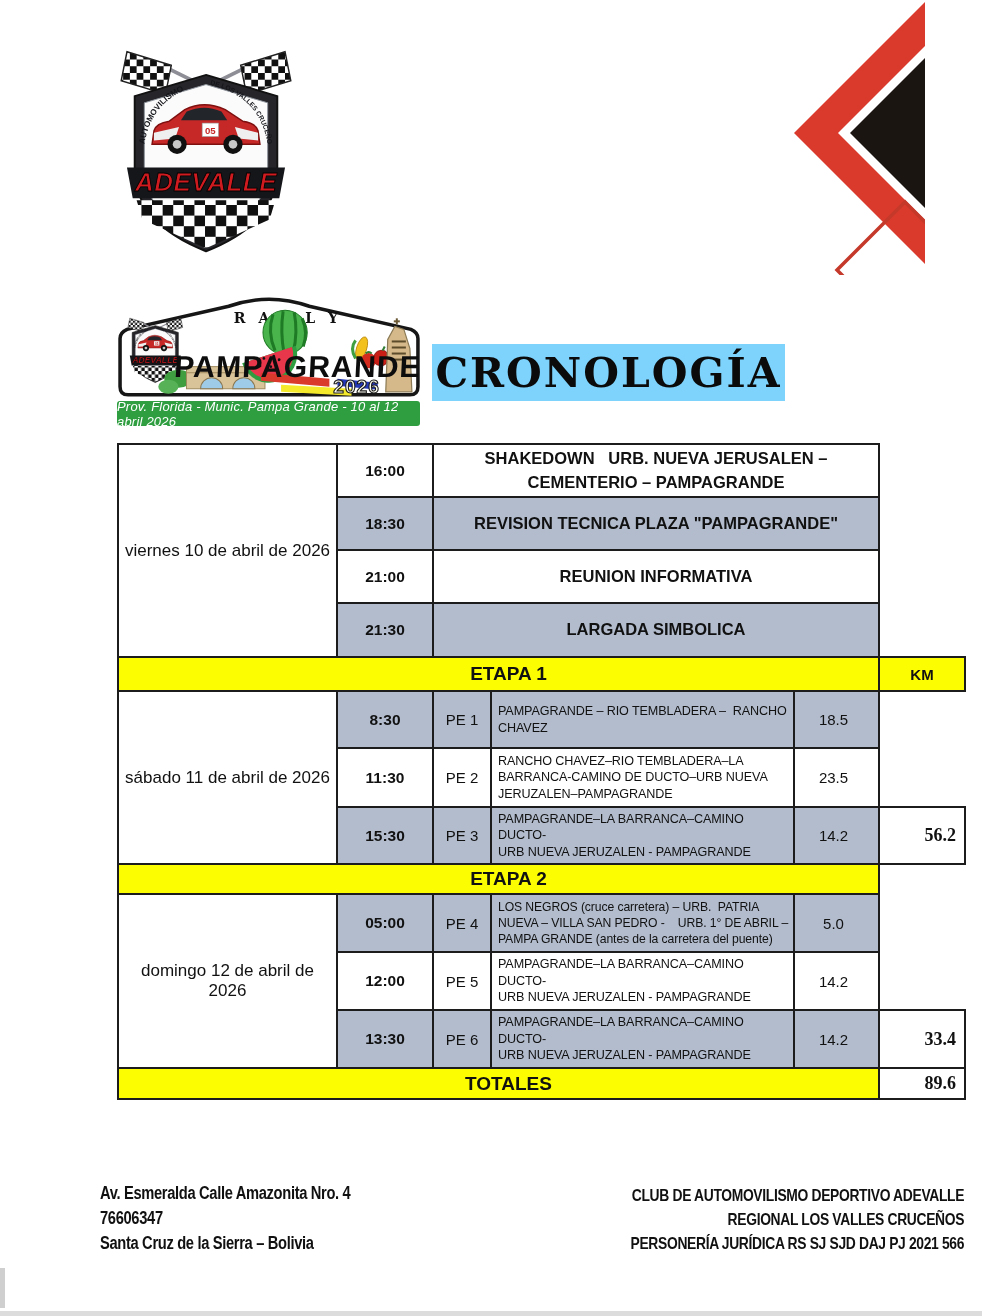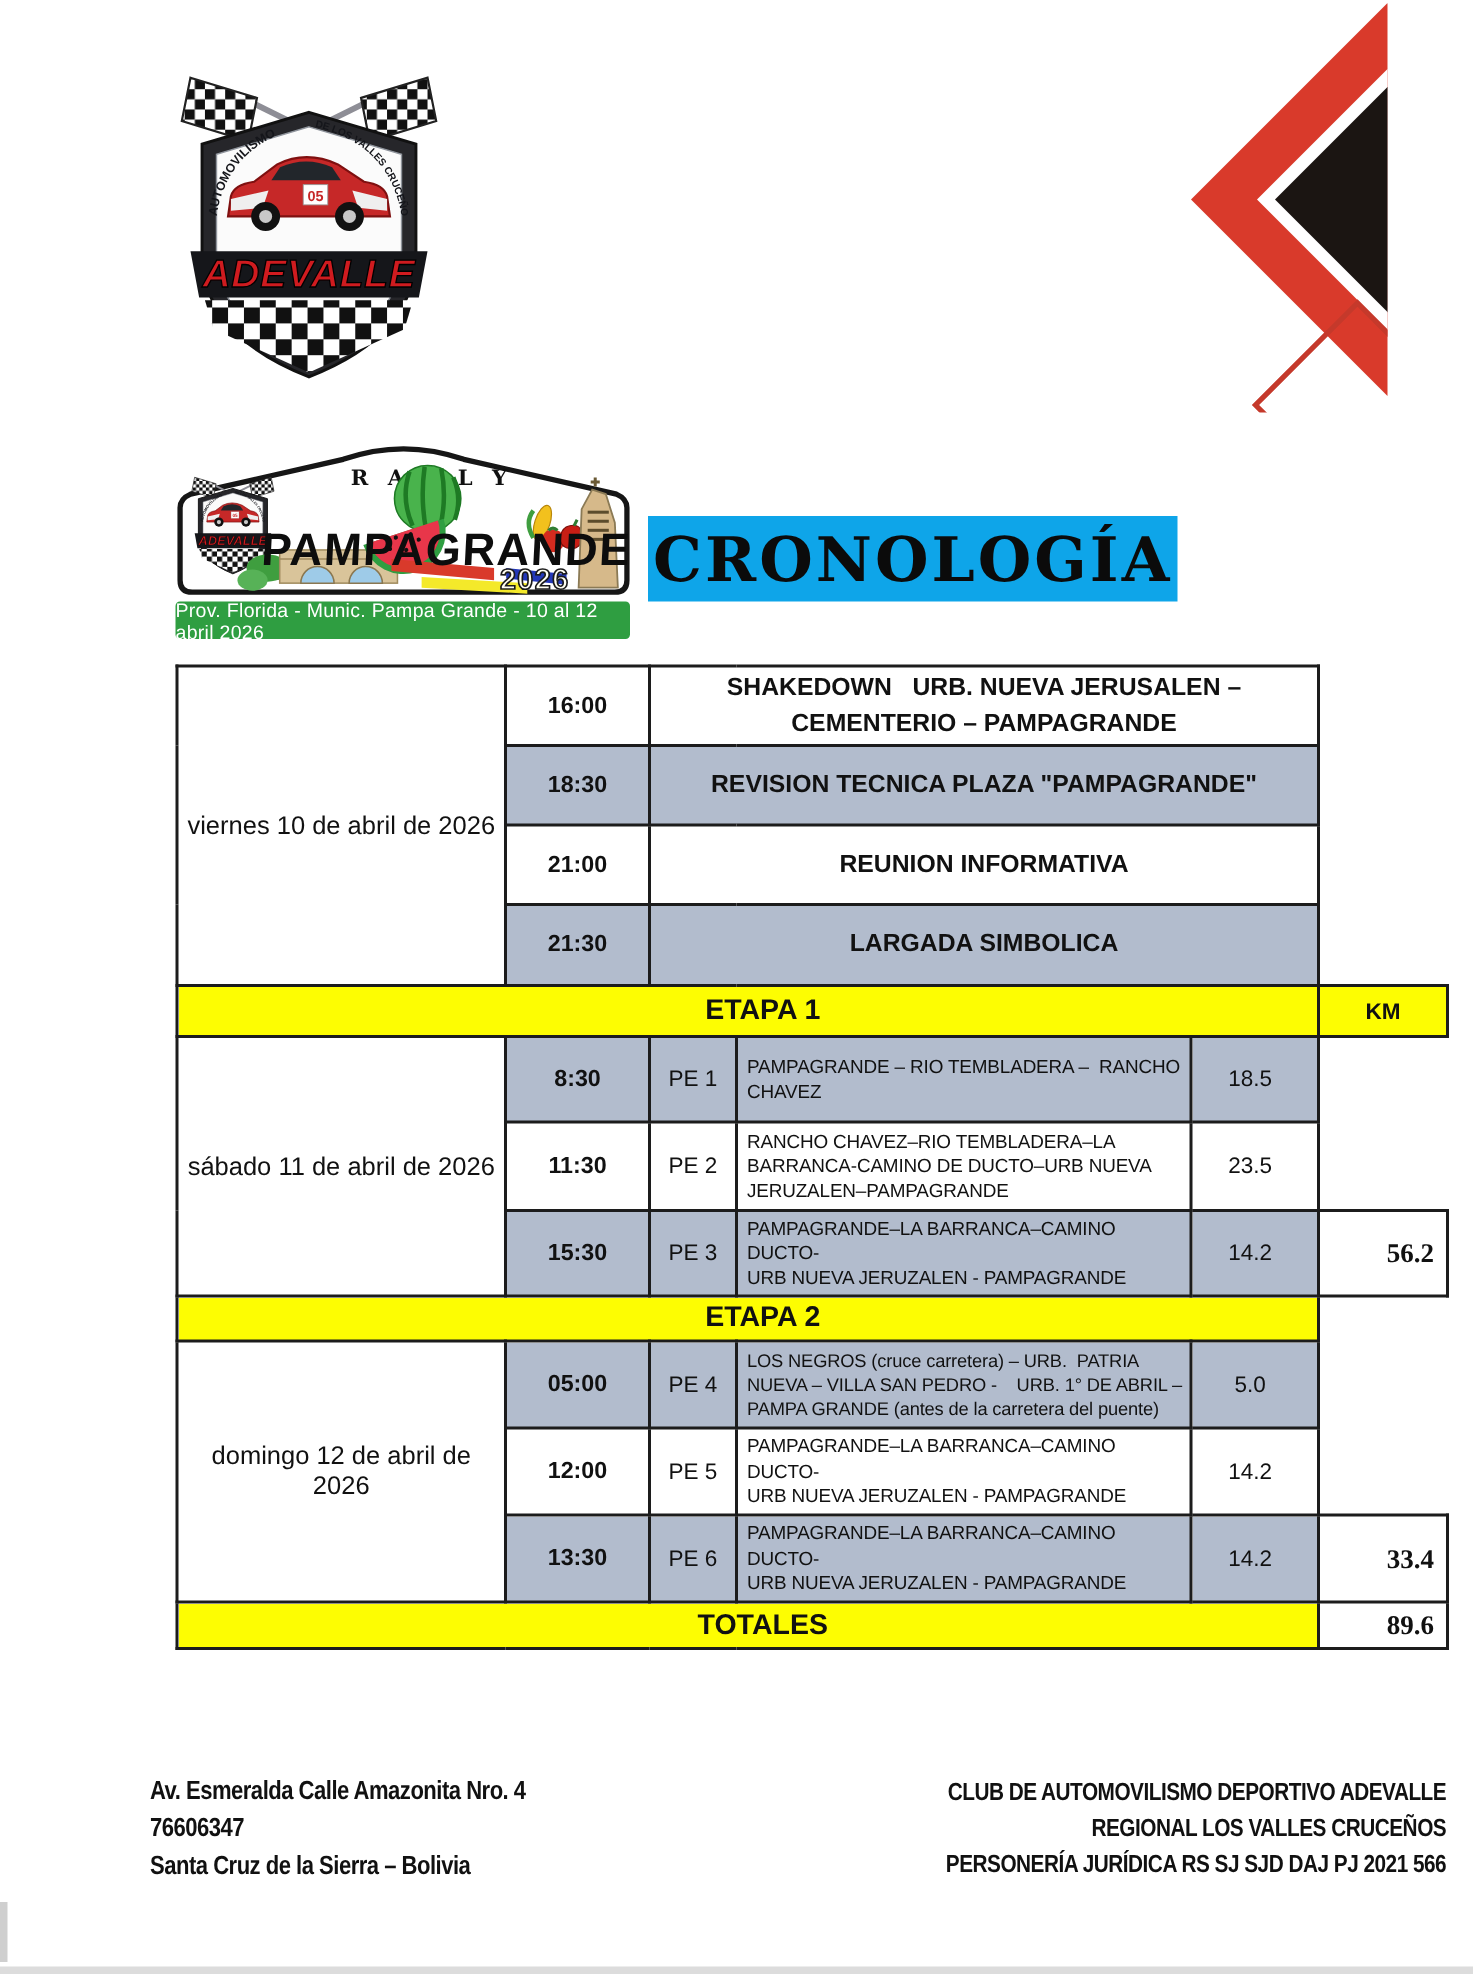--- a/index.html
+++ b/index.html
@@ -10,26 +10,26 @@
   
   .club-logo{position:absolute;left:108px;top:46px;width:196px;height:212px;}
   
   .corner-decor{position:absolute;left:780px;top:0;width:145px;height:275px;}
   
   .plate-wrap{position:absolute;left:112px;top:296px;width:314px;}
   .plate-banner{
     position:absolute;left:117px;top:401px;width:303px;height:25px;
     background:#2f9e41;border-radius:3px;color:#fff;
     display:flex;align-items:center;justify-content:center;
-    font-size:13px;letter-spacing:.2px;
+    font-size:13px;letter-spacing:.2px;font-style:italic;
   }
   
   .page-title{
     position:absolute;left:432px;top:344px;width:353px;height:57px;
-    background:#0ea5e9;display:flex;align-items:center;justify-content:center;
+    background:#7dd3fc;display:flex;align-items:center;justify-content:center;
     font-family:"DejaVu Serif",serif;font-weight:bold;font-size:41px;
     letter-spacing:2px;color:#0b0b0b;
   }
   
   .sched{position:absolute;left:117px;top:443px;border-collapse:collapse;table-layout:fixed;}
   .sched td{
     border:2px solid #1c1c1c;vertical-align:middle;padding:0 4px;
     font-size:15px;color:#111;overflow:hidden;
   }
   .sched td.ghost{border:none;background:#fff;}

